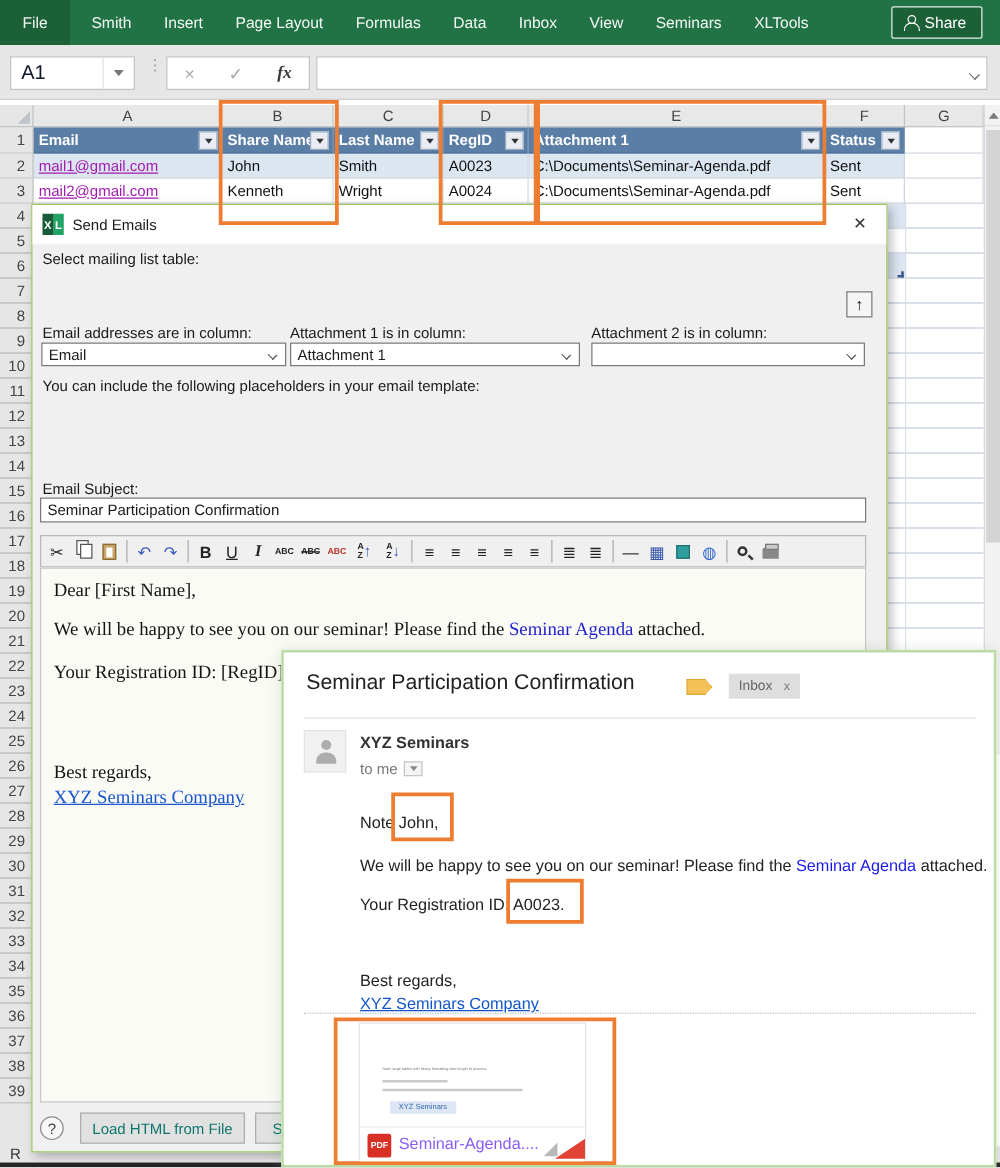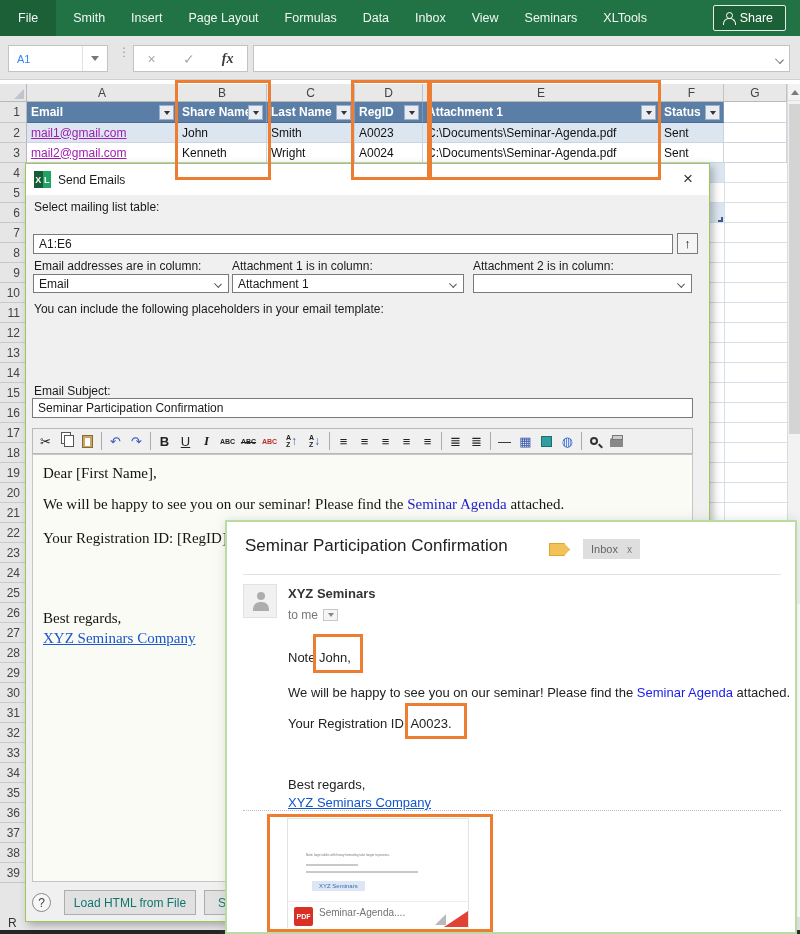--- a/index.html
+++ b/index.html
@@ -11,21 +11,21 @@
   .ribbon{position:absolute;left:0;top:0;width:800px;height:36px;background:#217346;display:flex;align-items:center}
   .ribbon .tab{color:#F2F7F3;font-size:12.5px;padding:0 13px;height:36px;display:flex;align-items:center;cursor:default}
   .ribbon .tab.file{background:#1C6038;padding:0 18px;margin-right:4px}
   .share-btn{position:absolute;right:14px;top:5px;height:26px;padding:0 12px 0 9px;border:1px solid #E3EEE7;background:#1C6038;color:#fff;font-size:12.5px;display:flex;align-items:center;gap:6px;border-radius:2px}
   .person{width:11px;height:12px;position:relative;display:inline-block}
   .person:before{content:"";position:absolute;left:3px;top:0;width:5px;height:5px;border:1.4px solid #fff;border-radius:50%}
   .person:after{content:"";position:absolute;left:0;top:6px;width:11px;height:6px;border:1.4px solid #fff;border-bottom:none;border-radius:6px 6px 0 0}
 
   
   .fbar{position:absolute;left:0;top:36px;width:800px;height:44px;background:#E6E6E6;border-bottom:1px solid #D0D0D0}
-  .namebox{position:absolute;left:8px;top:9px;width:100px;height:27px;background:#fff;border:1px solid #C3C3C3;font-size:11px;color:#3b82f6;display:flex;align-items:center;padding:0 8px}
+  .namebox{position:absolute;left:8px;top:9px;width:100px;height:27px;background:#fff;border:1px solid #C3C3C3;font-size:16px;color:#0f172a;display:flex;align-items:center;padding:0 8px}
   .namebox .caret{margin-left:auto;border-left:1px solid #E2E2E2;padding-left:8px;height:100%;display:flex;align-items:center}
   .tri-down{width:0;height:0;border-left:4px solid transparent;border-right:4px solid transparent;border-top:5px solid #777}
   .fdots{position:absolute;left:118px;top:13px;color:#9a9a9a;font-size:12px;letter-spacing:0;line-height:6px}
   .fbtns{position:absolute;left:133px;top:9px;width:115px;height:27px;background:#fff;border:1px solid #C3C3C3;display:flex;align-items:center;justify-content:space-around}
   .fbtns .gx{color:#A9A9A9;font-size:14px}
   .fbtns .gc{color:#A9A9A9;font-size:14px}
   .fbtns .fx{font-family:"Liberation Serif",serif;font-style:italic;font-weight:bold;color:#3b3b3b;font-size:14px}
   .finput{position:absolute;left:253px;top:9px;width:537px;height:27px;background:#fff;border:1px solid #C3C3C3}
   .finput .chev{position:absolute;right:6px;top:10px;width:7px;height:7px;border-right:1.5px solid #666;border-bottom:1.5px solid #666;transform:rotate(45deg) scaleY(.8)}
 
@@ -146,21 +146,21 @@
   .hl-regid{left:178px;top:181px;width:62px;height:36px}
   .ov-dotted{position:absolute;left:16px;top:288px;width:538px;height:0;border-top:1.5px dotted #BDBDBD}
   .hl-attach{left:40px;top:292px;width:226px;height:118px}
   .att-card{position:absolute;left:60px;top:296px;width:182px;height:110px;background:#fff;border:1px solid #E3E3E3}
   .att-note{position:absolute;left:18px;top:34px;font-size:3px;color:#777;white-space:nowrap}
   .att-bar1{position:absolute;left:18px;top:45px;width:52px;height:2px;background:#C9C9C9}
   .att-bar2{position:absolute;left:18px;top:52px;width:112px;height:2px;background:#C9C9C9}
   .att-chip{position:absolute;left:24px;top:62px;background:#DCE6F5;color:#3B6BB0;font-size:6px;padding:2px 7px}
   .att-foot{position:absolute;left:0;top:82px;width:100%;height:28px;background:#fff;border-top:1px solid #EEE}
   .pdf-badge{position:absolute;left:6px;top:5px;width:19px;height:19px;background:#D93025;color:#fff;font-size:7px;font-weight:bold;display:flex;align-items:center;justify-content:center;border-radius:2px}
-  .att-name{position:absolute;left:31px;top:5px;font-size:10px;color:#737373;white-space:nowrap}
+  .att-name{position:absolute;left:31px;top:5px;font-size:13px;color:#8b5cf6;white-space:nowrap}
   .fold-gray{position:absolute;right:22px;bottom:2px;width:0;height:0;border-left:11px solid transparent;border-bottom:11px solid #B9B9B9}
   .fold-red{position:absolute;right:0;bottom:0;width:0;height:0;border-left:24px solid transparent;border-bottom:16px solid #E14234}
 </style>
 </head>
 <body>
 
 <div class="screen">
 
   <div class="ribbon">
     <div class="tab file">File</div>
@@ -316,21 +316,20 @@
     <div class="dlg-title">
       <span class="xl-logo">
           <i class="x">X</i>
           <i class="l">L</i>
         </span>
       <span>Send Emails</span>
     </div>
     <div class="dlg-close">×</div>
 
     <div class="dlg-label" style="left:8px;top:36px">Select mailing list table:</div>
-    <div class="txt-input" style="left:7px;top:70px;width:640px;height:20px">A1:E6</div>
     <div class="range-btn" style="left:651px;top:69px">
         <span>↑</span>
       </div>
 
     <div class="dlg-label" style="left:8px;top:95px">Email addresses are in column:</div>
     <div class="select" style="left:7px;top:110px;width:196px">
         <span>Email</span>
         <span class="chev"></span>
       </div>
 

